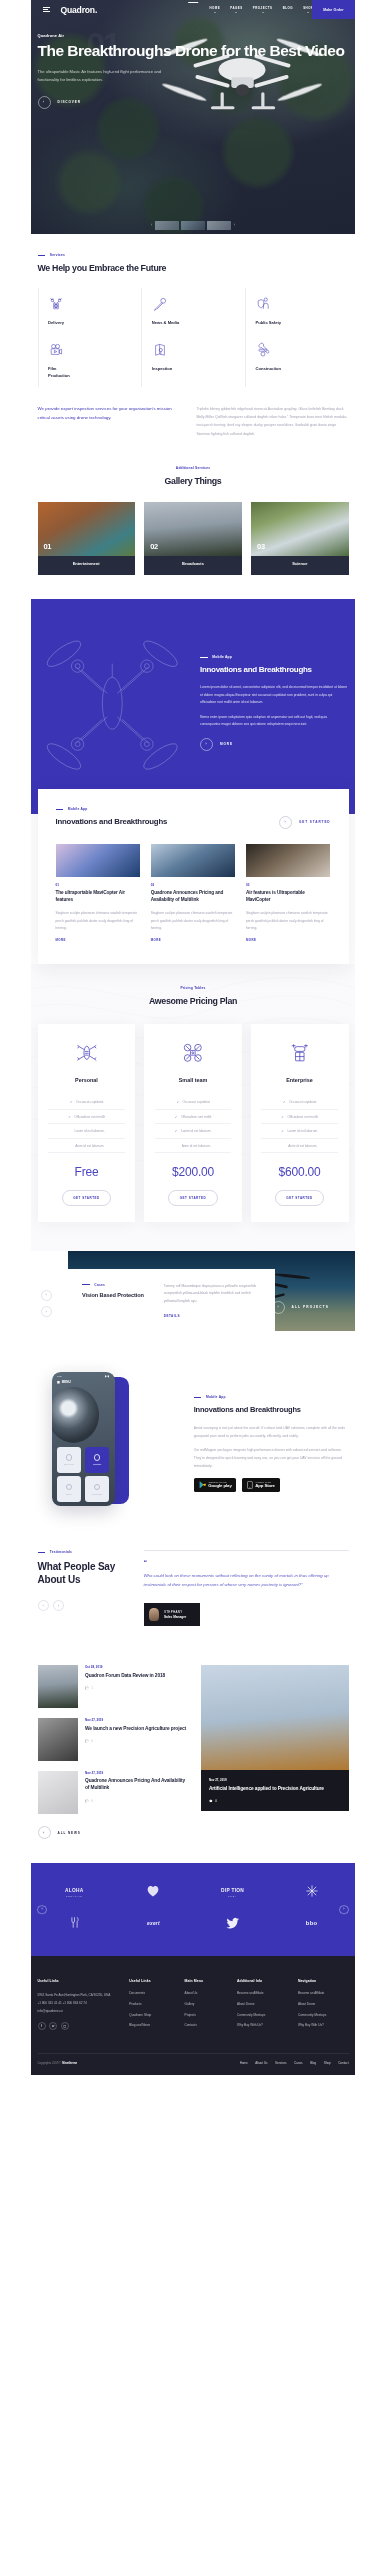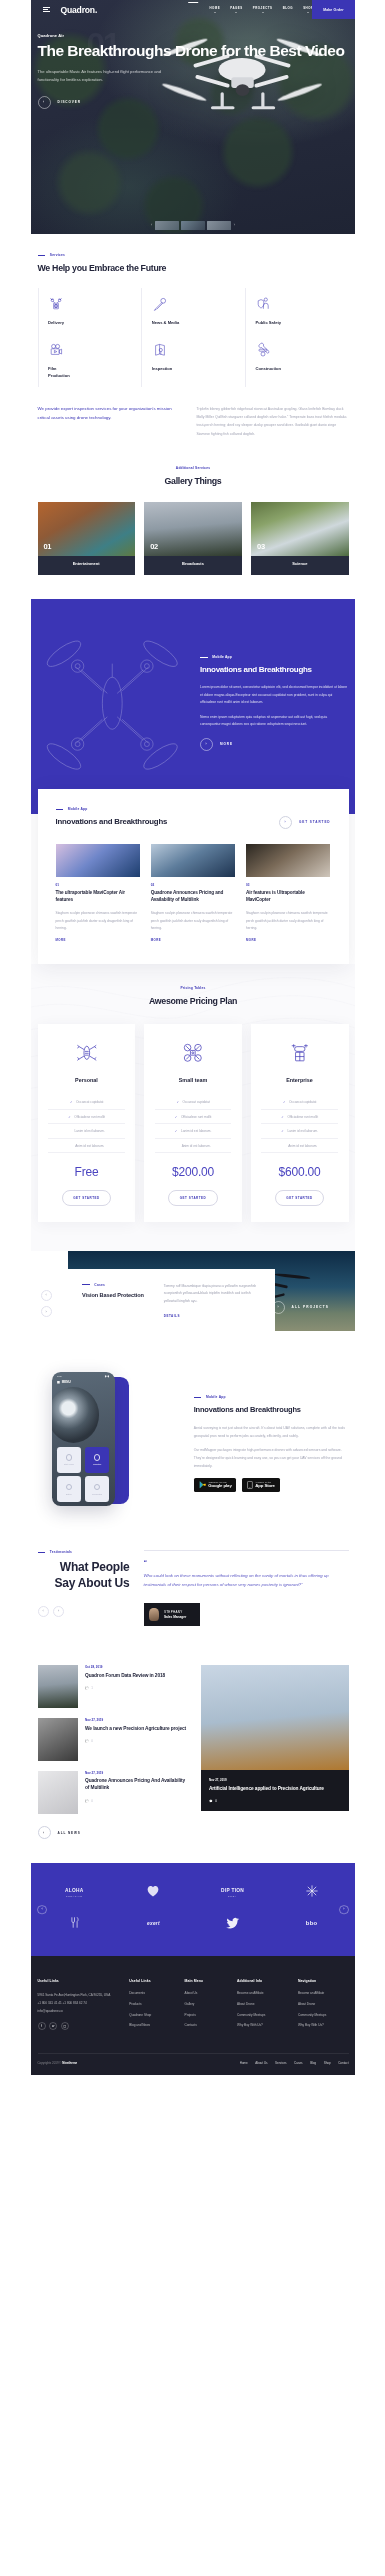--- a/index.html
+++ b/index.html
@@ -211,21 +211,21 @@
   .ptile.on .tl { color:#fff; }
   .mapp h2 { font-size:7.5px; line-height:1.3; letter-spacing:-0.2px; margin-bottom:8.6px; }
   .mapp p { font-size:3.4px; line-height:2.35; color:#a0a2b3; margin-bottom:6.4px; }
   .stores { display:flex; gap:5.4px; margin-top:8.6px; }
   .store { background:#111; border-radius:1.6px; padding:2.7px 4.8px; display:flex; align-items:center; gap:2.7px; color:#fff; cursor:pointer; }
   .store .s1 { font-size:1.8px; letter-spacing:0.2px; opacity:.85; line-height:1.1; }
   .store .s2 { font-size:4.3px; font-weight:bold; line-height:1.1; letter-spacing:-0.1px; }
 
   
   .testi { padding:13px 0 19px; display:grid; grid-template-columns:0.62fr 1.38fr; gap:14px; }
-  .testi h2 { font-size:12px; line-height:1.32; letter-spacing:-0.2px;text-align:right; }
+  .testi h2 { font-size:10px; line-height:1.32; letter-spacing:-0.2px; }
   .testi .arrows { display:flex; gap:4.3px; margin-top:14px; }
   .quote-box { border-top:0.5px solid #e4e4ee; padding-top:8.6px; }
   .qmark { color:#3b35b5; font-size:6.4px; font-weight:bold; font-style:italic; line-height:1; margin-bottom:5.4px; }
   .quote-box .q { font-size:4.3px; line-height:2.1; color:#5b57c4; font-style:italic; }
   .author { display:inline-flex; align-items:center; gap:5.4px; background:#17181f; padding:4.8px 14px 4.8px 5.4px; margin-top:14px; position:relative; }
   .avatar { width:9.6px; height:13px; border-radius:40% 40% 35% 35%; background:linear-gradient(170deg,#caa98c,#6e5440); }
   .author .an { color:#fff; font-size:3px; letter-spacing:0.3px; }
   .author .ar { color:#fff; font-size:3.2px; font-weight:bold; margin-top:1.6px; }
 
   

